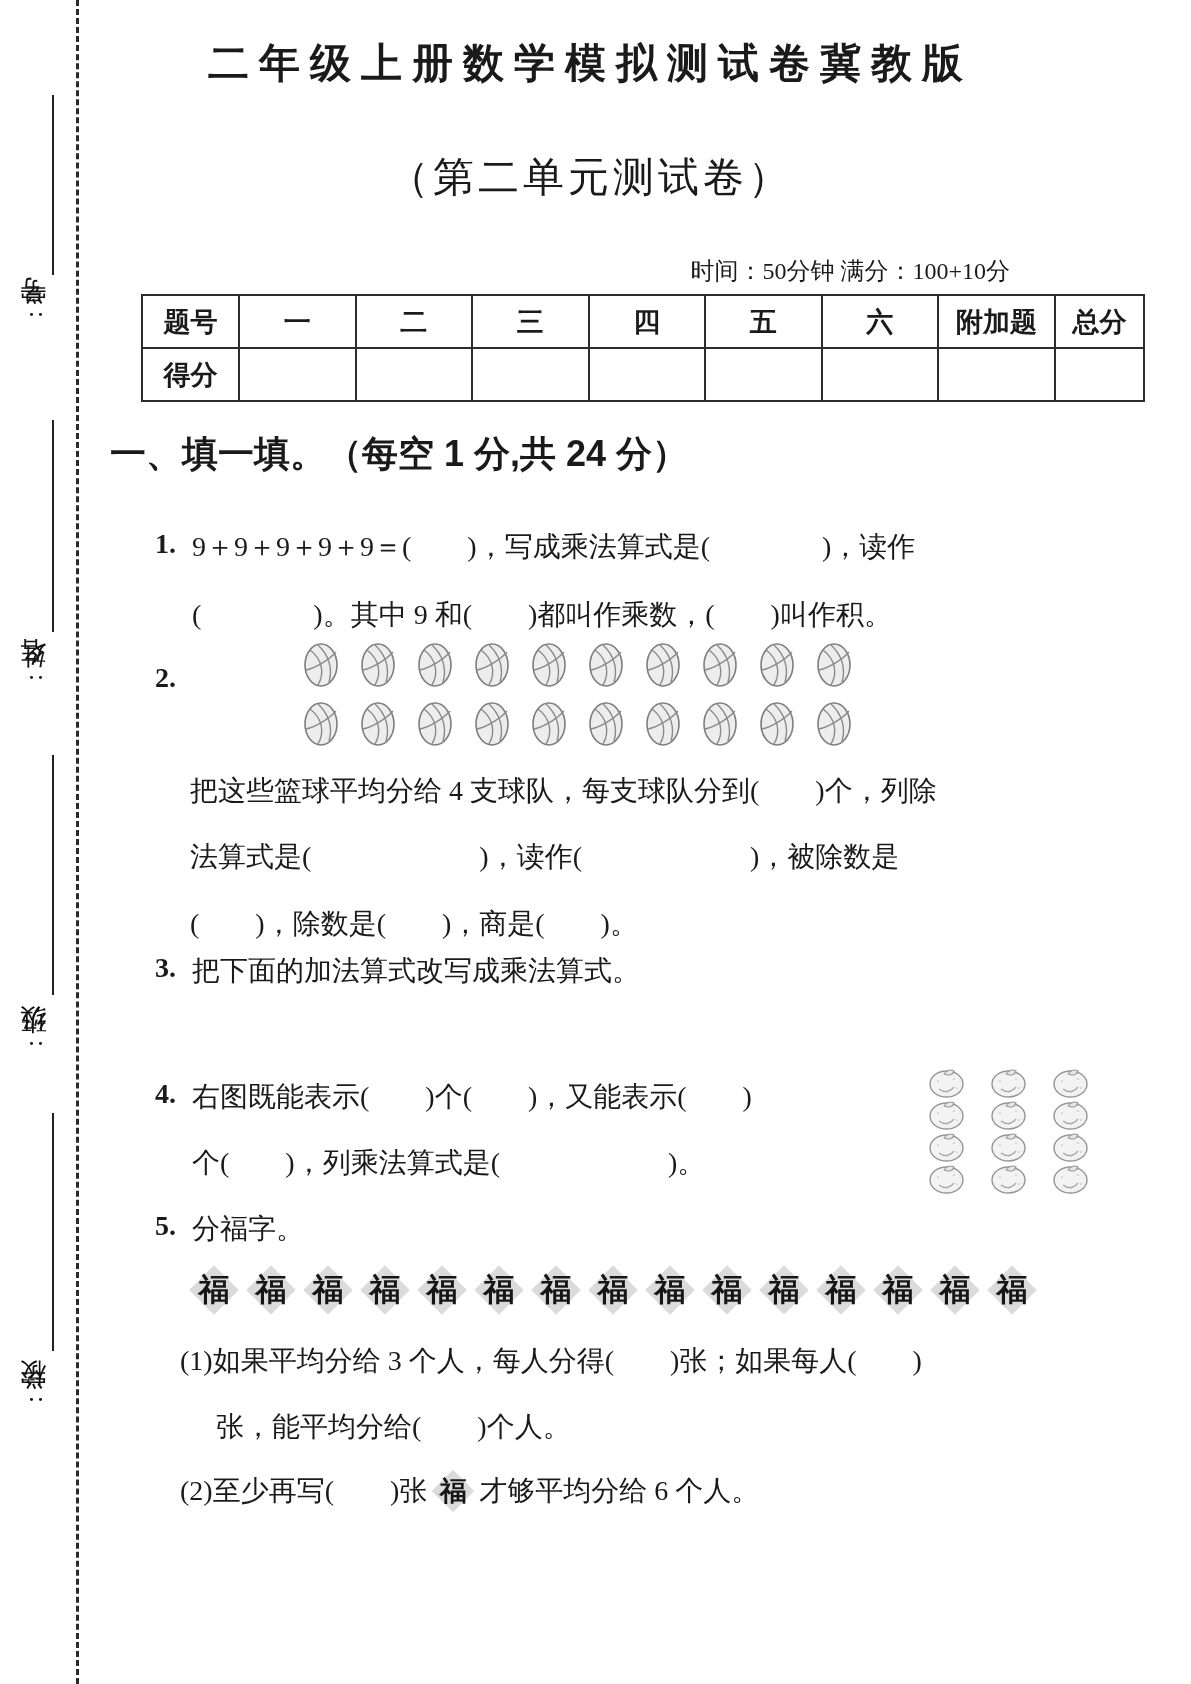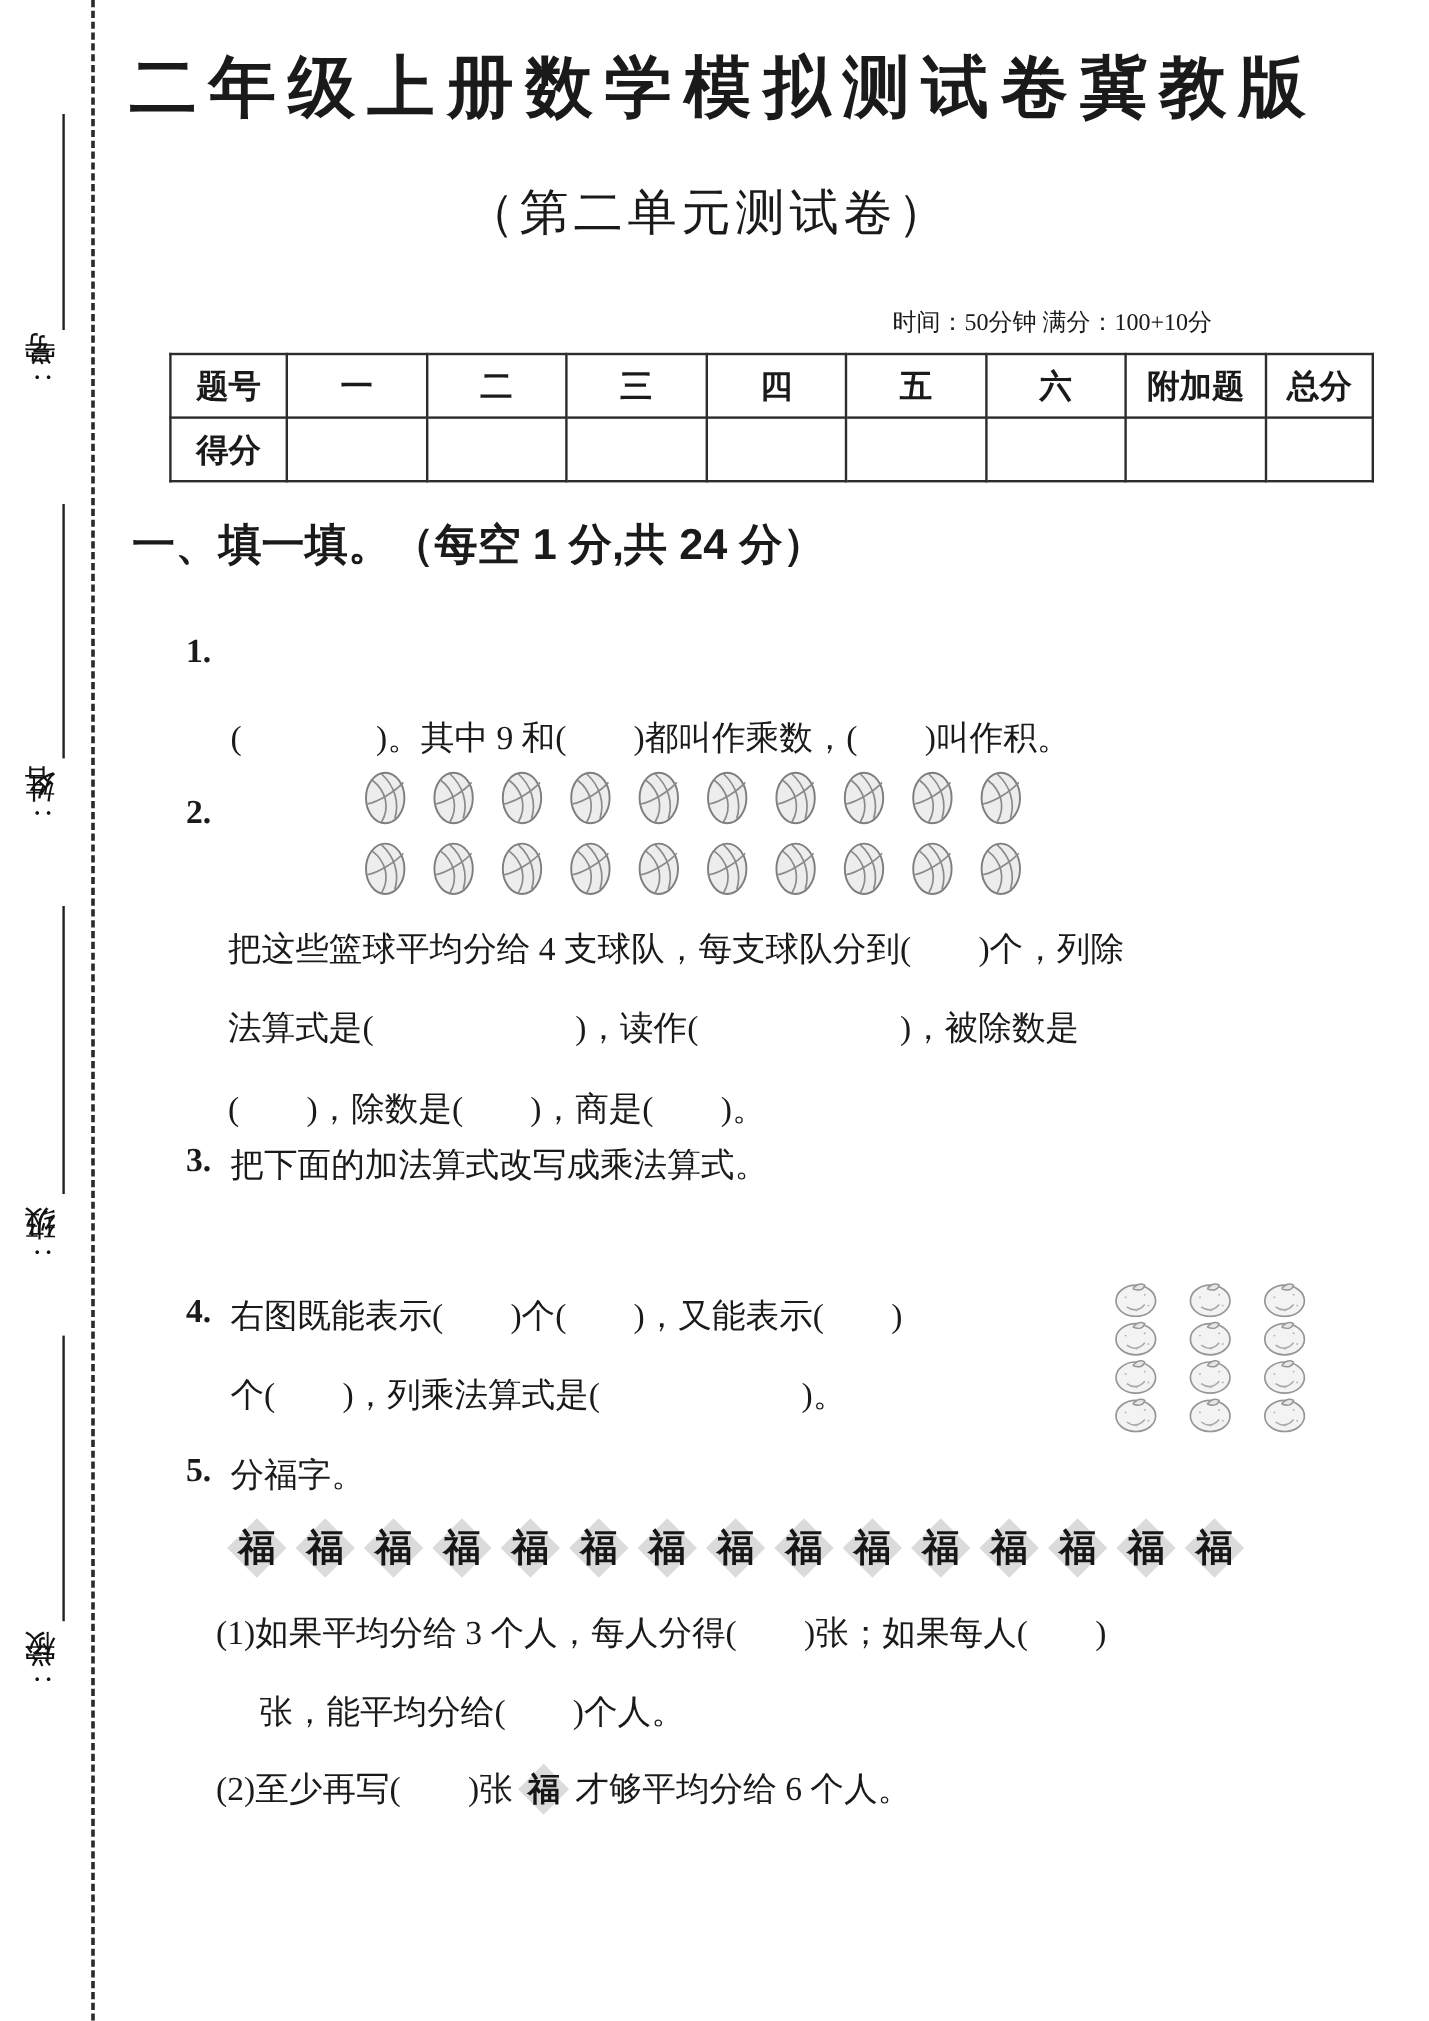--- a/index.html
+++ b/index.html
@@ -16,27 +16,27 @@
     position:absolute;left:16px;width:34px;
     writing-mode:vertical-rl;transform:rotate(180deg);
     font-size:26px;letter-spacing:4px;color:#111;
     display:flex;align-items:center;justify-content:center;
   }
   .side-line{position:absolute;left:52px;width:2px;background:#222;}
 
   
   .title{
     position:absolute;left:108px;width:965px;top:36px;
-    text-align:center;font-size:56px;font-weight:bold;letter-spacing:10px;white-space:nowrap;
+    text-align:center;font-size:41px;font-weight:bold;letter-spacing:10px;white-space:nowrap;
   }
   .subtitle{
     position:absolute;left:108px;width:965px;top:150px;
     text-align:center;font-size:41px;letter-spacing:4px;white-space:nowrap;
   }
-  .info-line{position:absolute;right:181px;top:255px;font-size:20px;white-space:nowrap;}
+  .info-line{position:absolute;right:181px;top:255px;font-size:24px;white-space:nowrap;}
 
   
   table.score{
     position:absolute;left:141px;top:294px;width:1004px;
     border-collapse:collapse;table-layout:fixed;
   }
   table.score th,table.score td{
     border:2px solid #2c2c2c;height:51px;text-align:center;
     font-size:27px;font-weight:bold;font-family:"Liberation Sans","DejaVu Sans",sans-serif;
     padding:0;
@@ -138,20 +138,21 @@
       <td></td>
       <td></td>
       <td></td>
     </tr>
   </tbody>
     </table>
 
   <div class="sec-heading">一、填一填。（每空 1 分,共 24 分）</div>
 
   <span class="qnum" style="top:528px;">1.</span>
+  <div class="line" style="left:192px;top:528px;">9＋9＋9＋9＋9＝(　　)，写成乘法算式是(　　　　)，读作</div>
   <div class="line" style="left:192px;top:596px;">(　　　　)。其中 9 和(　　)都叫作乘数，(　　)叫作积。</div>
 
   <span class="qnum" style="top:662px;">2.</span>
   <div class="balls" id="balls">
       <div class="balls-row">
         <svg class="ball" viewBox="0 0 36 46">
           <ellipse cx="18" cy="23" rx="16" ry="21" fill="#ededed" stroke="#7e7e7e" stroke-width="1.6"></ellipse>
           <path d="M7 8 C 19 17, 22 31, 15 43" fill="none" stroke="#8a8a8a" stroke-width="1.4"></path>
           <path d="M15 3 C 26 13, 30 27, 26 40" fill="none" stroke="#8a8a8a" stroke-width="1.4"></path>
           <path d="M3 28 C 13 26, 27 17, 33 10" fill="none" stroke="#8a8a8a" stroke-width="1.4"></path>

